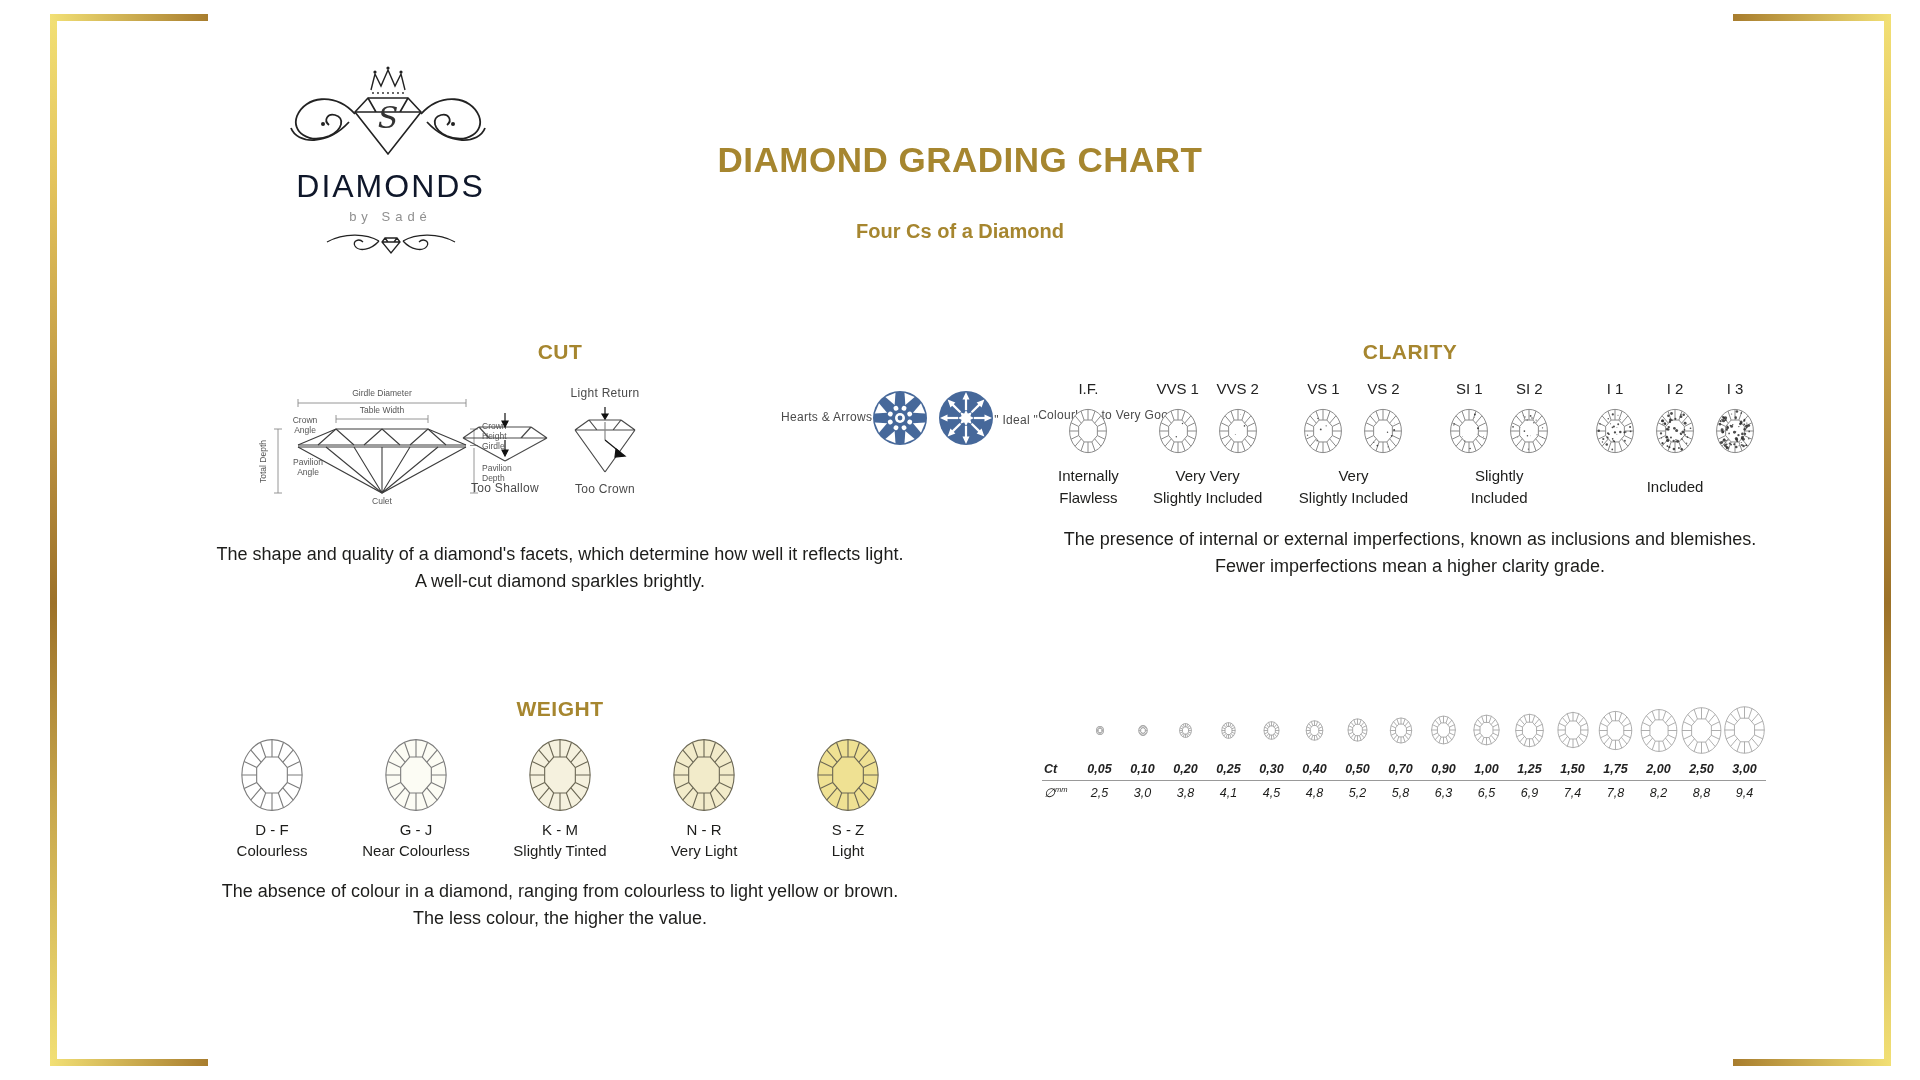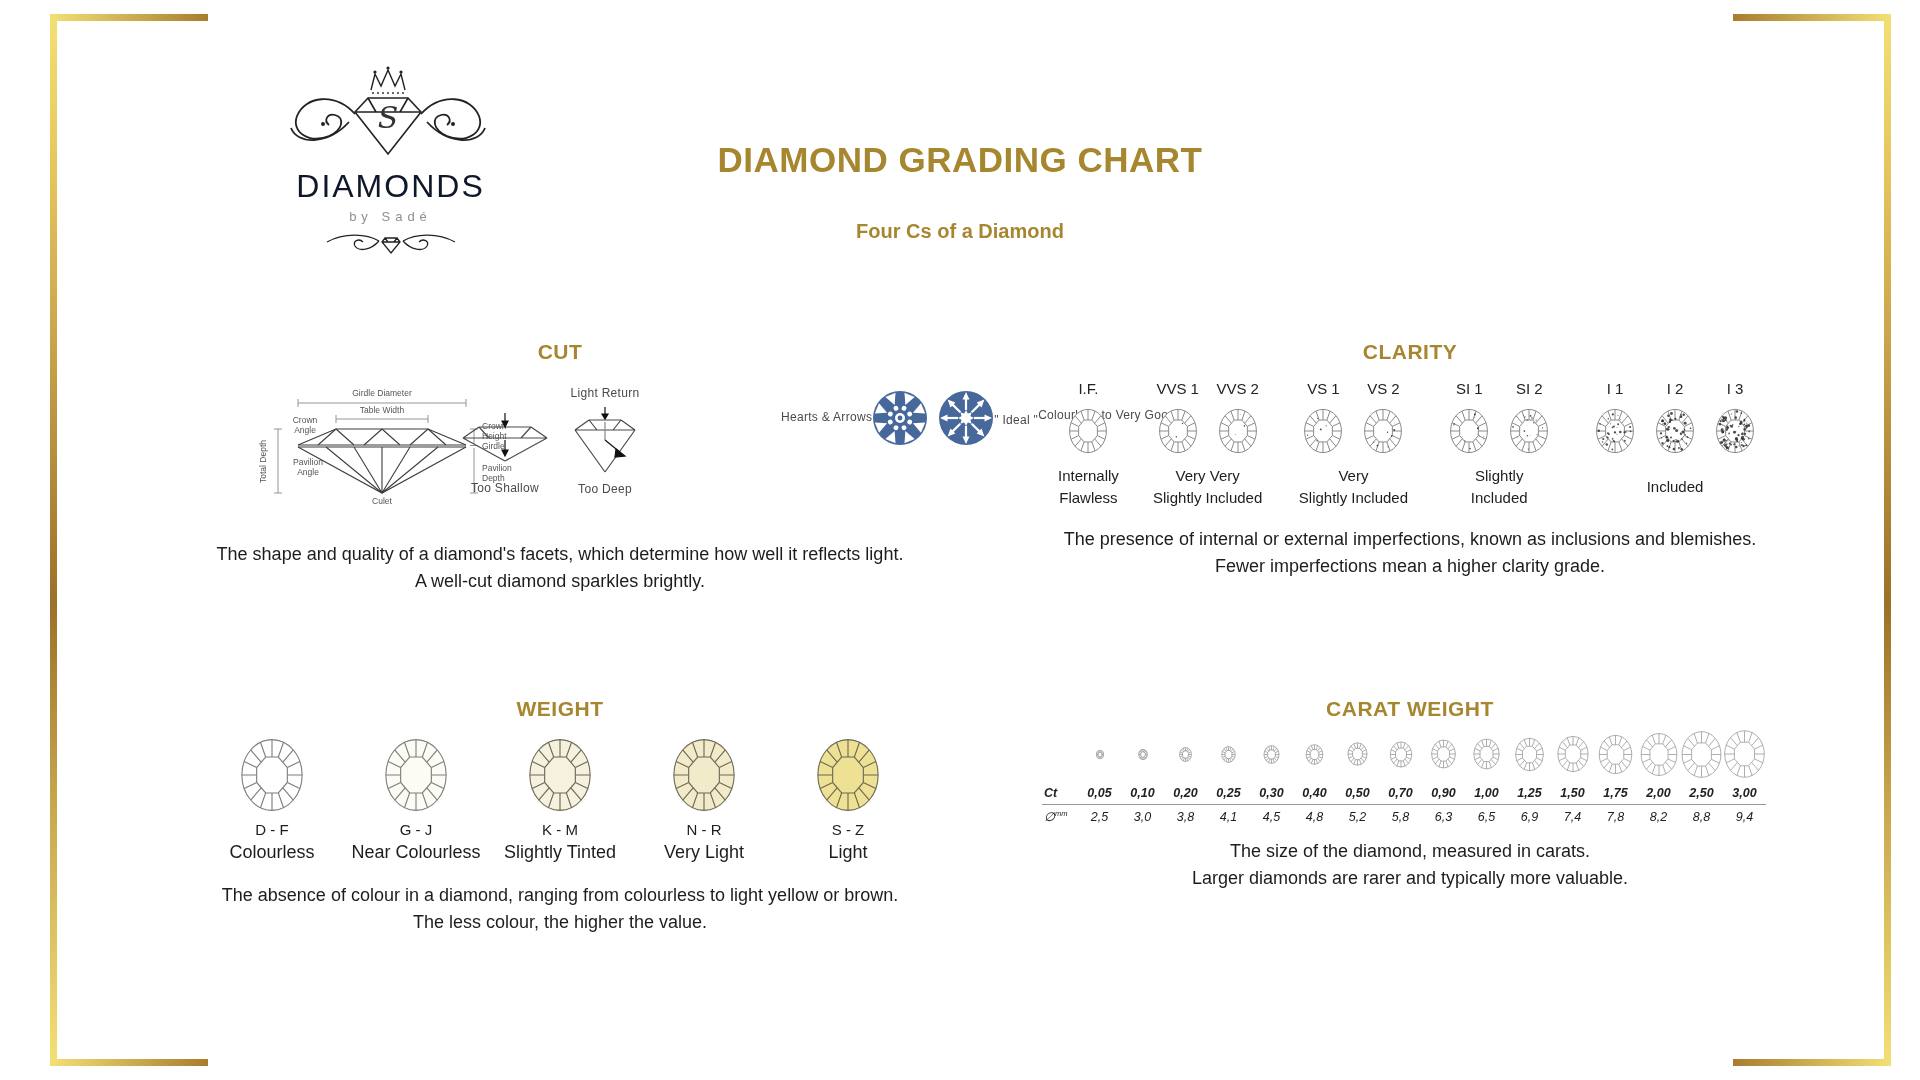--- a/index.html
+++ b/index.html
@@ -56,21 +56,21 @@
   .clarity-group{display:flex;flex-direction:column;align-items:center;}
   .gcols{display:flex;gap:6px;}
   .gcol{display:flex;flex-direction:column;align-items:center;gap:9px;width:54px;}
   .grade-label{font-size:15px;color:#222;white-space:nowrap;}
   .gcap{margin-top:9px;font-size:15px;line-height:22px;text-align:center;white-space:nowrap;color:#1d1d1b;}
   .gcap.single{padding-top:11px;}
   
   .colour-row{display:flex;justify-content:space-between;padding:0 22px;margin-top:16px;}
   .colour-col{display:flex;flex-direction:column;align-items:center;width:140px;}
   .colour-range{margin-top:8px;font-size:15px;color:#1d1d1b;}
-  .colour-name{margin-top:4px;font-size:18px;color:#1d1d1b;white-space:nowrap;}
+  .colour-name{margin-top:4px;font-size:15px;color:#1d1d1b;white-space:nowrap;}
   
   .carat-grid{display:grid;grid-template-columns:36px repeat(16,43px);margin:4px 0 0 2px;align-items:center;font-style:italic;}
   .carat-cell{display:flex;align-items:center;justify-content:center;height:58px;}
   .carat-num{text-align:center;font-size:12.5px;padding:3px 0;}
   .carat-num.b{font-weight:bold;color:#222;}
   .carat-lab{font-size:12.5px;padding-left:2px;}
   .carat-div{grid-column:1/-1;border-top:1.5px solid #999;margin:1px 0;}
   sup.mm{font-size:7.5px;}
   svg{display:block;}
 </style>
@@ -184,21 +184,21 @@
             <path d="M26,14 L58,14 M12,24 L72,24 M26,14 L12,24 M58,14 L72,24 M12,24 L42,66 M72,24 L42,66 M26,14 L34,24 M58,14 L50,24"></path>
           </g>
           <g stroke="#111" stroke-width="1.2" fill="#111">
             <path d="M42,1 L42,9" fill="none"></path>
               <polygon points="39,8 45,8 42,13"></polygon>
             <path d="M42,16 L42,34" fill="none" stroke="#888"></path>
             <path d="M42,34 L58,47" fill="none"></path>
               <polygon points="53,43 62,50 52,51"></polygon>
           </g>
         </svg>
-        <div class="p-label bot">Too Deep</div>
+        <div class="p-label bot">Too Crown</div>
       </div>
 
 
       <div class="hearts">
         <div class="p-label">Hearts &amp; Arrows</div>
         <div class="ha-row" id="ha-row">
             <div>
               <svg width="56" height="56" viewBox="0 0 56 56">
                 <circle cx="28" cy="28" r="27" fill="#46689a"></circle>
                 <g transform="rotate(22.5 28 28)">
@@ -700,21 +700,20 @@
           <div class="colour-name">Light</div>
         </div>
       </div>
     <div class="desc" style="margin-top:19px;">
       <div>The absence of colour in a diamond, ranging from colourless to light yellow or brown.</div>
       <div>The less colour, the higher the value.</div>
     </div>
   </div>
 
   <div id="carat" class="section">
-    <div class="sec-h">CARAT WEIGHT</div>
     <div class="carat-grid" id="carat-grid">
         <div class="carat-cell" style="grid-area: 1 / 2;">
           <svg width="8" height="9" viewBox="0 0 100 116">
             <ellipse cx="50" cy="58" rx="46" ry="54" fill="#ffffff" stroke="#9b9b9b" stroke-width="0.8" vector-effect="non-scaling-stroke"></ellipse>
             <path d="M73.4,46.6L59.7,30.6L40.3,30.6L26.6,46.6L26.6,69.4L40.3,85.4L59.7,85.4L73.4,69.4Z" fill="none" stroke="#9b9b9b" stroke-width="0.8" vector-effect="non-scaling-stroke"></path>
             <path d="M73.4,46.6L92.5,37.3M73.5,58.0L96.0,58.0M59.7,30.6L67.6,8.1M66.6,38.5L82.5,19.8M40.3,30.6L32.4,8.1M50.0,30.5L50.0,4.0M26.6,46.6L7.5,37.3M33.4,38.5L17.5,19.8M26.6,69.4L7.5,78.7M26.5,58.0L4.0,58.0M40.3,85.4L32.4,107.9M33.4,77.5L17.5,96.2M59.7,85.4L67.6,107.9M50.0,85.5L50.0,112.0M73.4,69.4L92.5,78.7M66.6,77.5L82.5,96.2" fill="none" stroke="#9b9b9b" stroke-width="0.8" vector-effect="non-scaling-stroke"></path>
           </svg>
         </div>
         <div class="carat-cell" style="grid-area: 1 / 3;">
           <svg width="10" height="11" viewBox="0 0 100 116">
@@ -850,19 +849,15 @@
         <div class="carat-num" style="grid-area: 4 / 9;">5,8</div>
         <div class="carat-num" style="grid-area: 4 / 10;">6,3</div>
         <div class="carat-num" style="grid-area: 4 / 11;">6,5</div>
         <div class="carat-num" style="grid-area: 4 / 12;">6,9</div>
         <div class="carat-num" style="grid-area: 4 / 13;">7,4</div>
         <div class="carat-num" style="grid-area: 4 / 14;">7,8</div>
         <div class="carat-num" style="grid-area: 4 / 15;">8,2</div>
         <div class="carat-num" style="grid-area: 4 / 16;">8,8</div>
         <div class="carat-num" style="grid-area: 4 / 17;">9,4</div>
       </div>
-    <div class="desc" style="margin-top:11px;">
-      <div>The size of the diamond, measured in carats.</div>
-      <div>Larger diamonds are rarer and typically more valuable.</div>
-    </div>
   </div>
 
 </div>
 
 </body></html>

